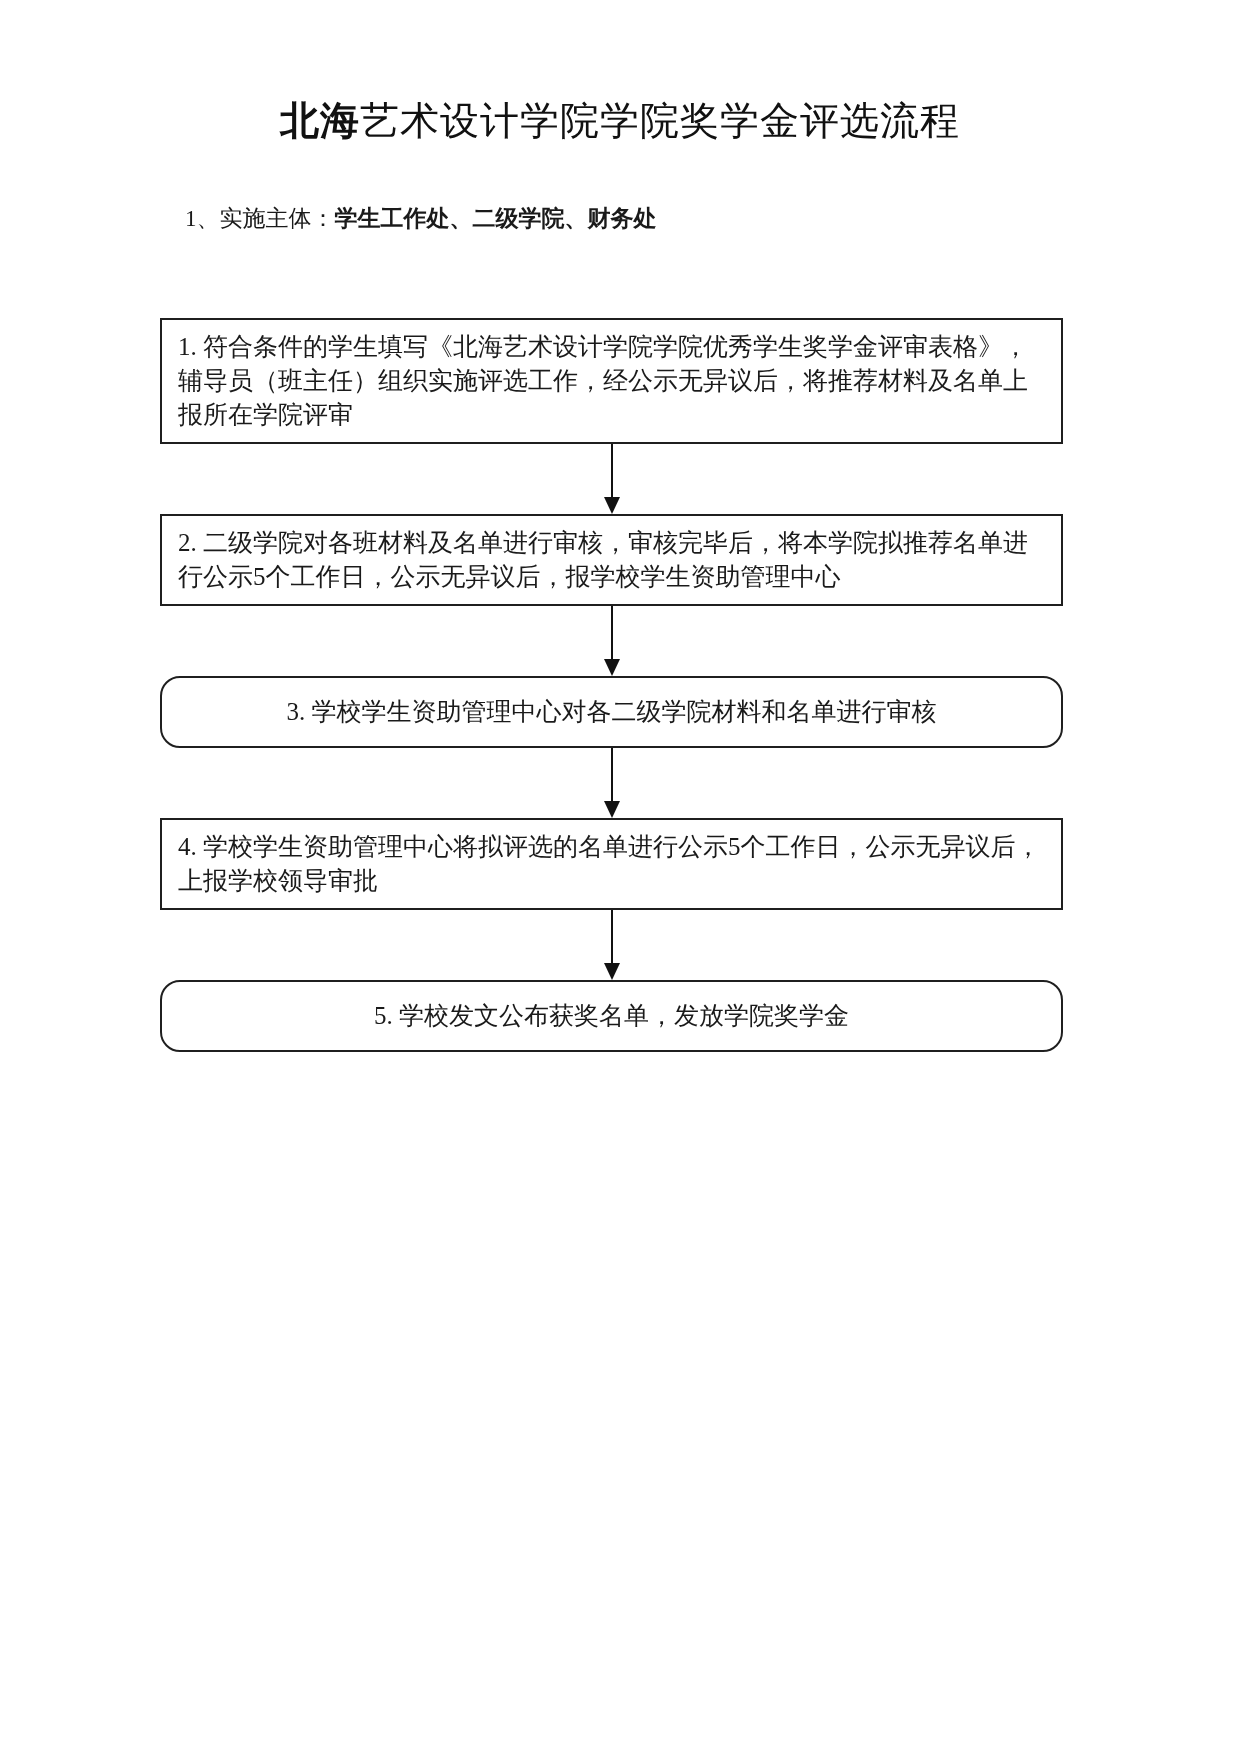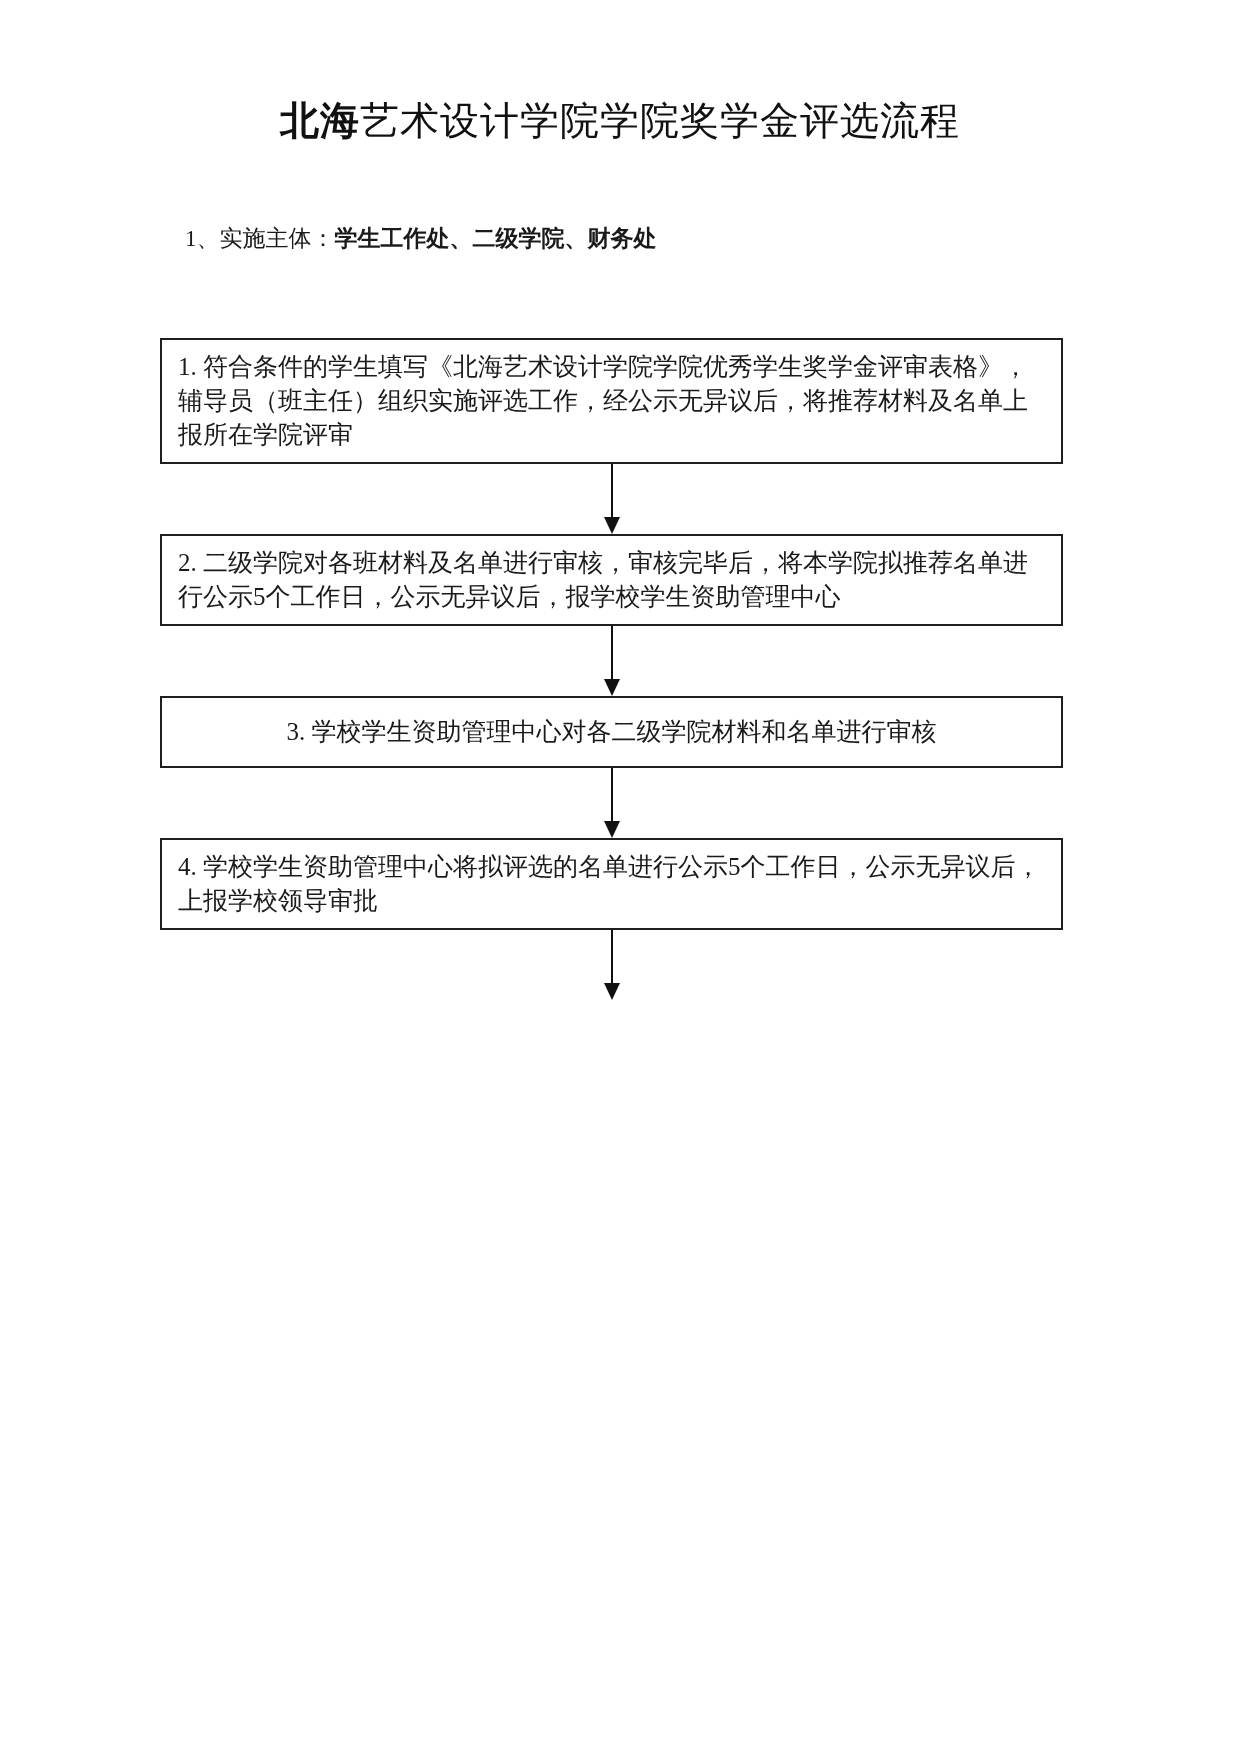--- a/index.html
+++ b/index.html
@@ -25,21 +25,21 @@
     font-weight: 400;
     letter-spacing: 1px;
     line-height: 1.2;
     color: #111111;
     white-space: nowrap;
   }
   .doc-title .emph {
     font-weight: 700;
   }
   .meta {
-    margin-top: 78px;
+    margin-top: 58px;
     margin-left: 185px;
   }
   .meta-item {
     font-size: 23px;
     line-height: 30px;
     margin-bottom: 13px;
     color: #1a1a1a;
   }
   .meta-item .label {
     font-family: "Liberation Serif", "DejaVu Serif", serif;
@@ -67,20 +67,21 @@
     line-height: 34px;
     text-align: left;
     text-align-last: left;
     color: #1a1a1a;
   }
   .flow-box.center {
     text-align: center;
     text-align-last: center;
     padding-top: 17px;
     padding-bottom: 17px;
+    border-radius: 20px;
   }
   .flow-arrow {
     align-self: center;
     height: 70px;
     display: flex;
     flex-direction: column;
     align-items: center;
   }
   .flow-arrow .stem {
     width: 2px;
@@ -131,16 +132,17 @@
       <div class="head"></div>
     </div>
 
     <div class="flow-box">4. 学校学生资助管理中心将拟评选的名单进行公示5个工作日，公示无异议后，上报学校领导审批</div>
 
     <div class="flow-arrow">
       <div class="stem"></div>
       <div class="head"></div>
     </div>
 
+    <div class="flow-box center">5. 学校发文公布获奖名单，发放学院奖学金</div>
 
   </div>
 
 </div>
 
 </body></html>

